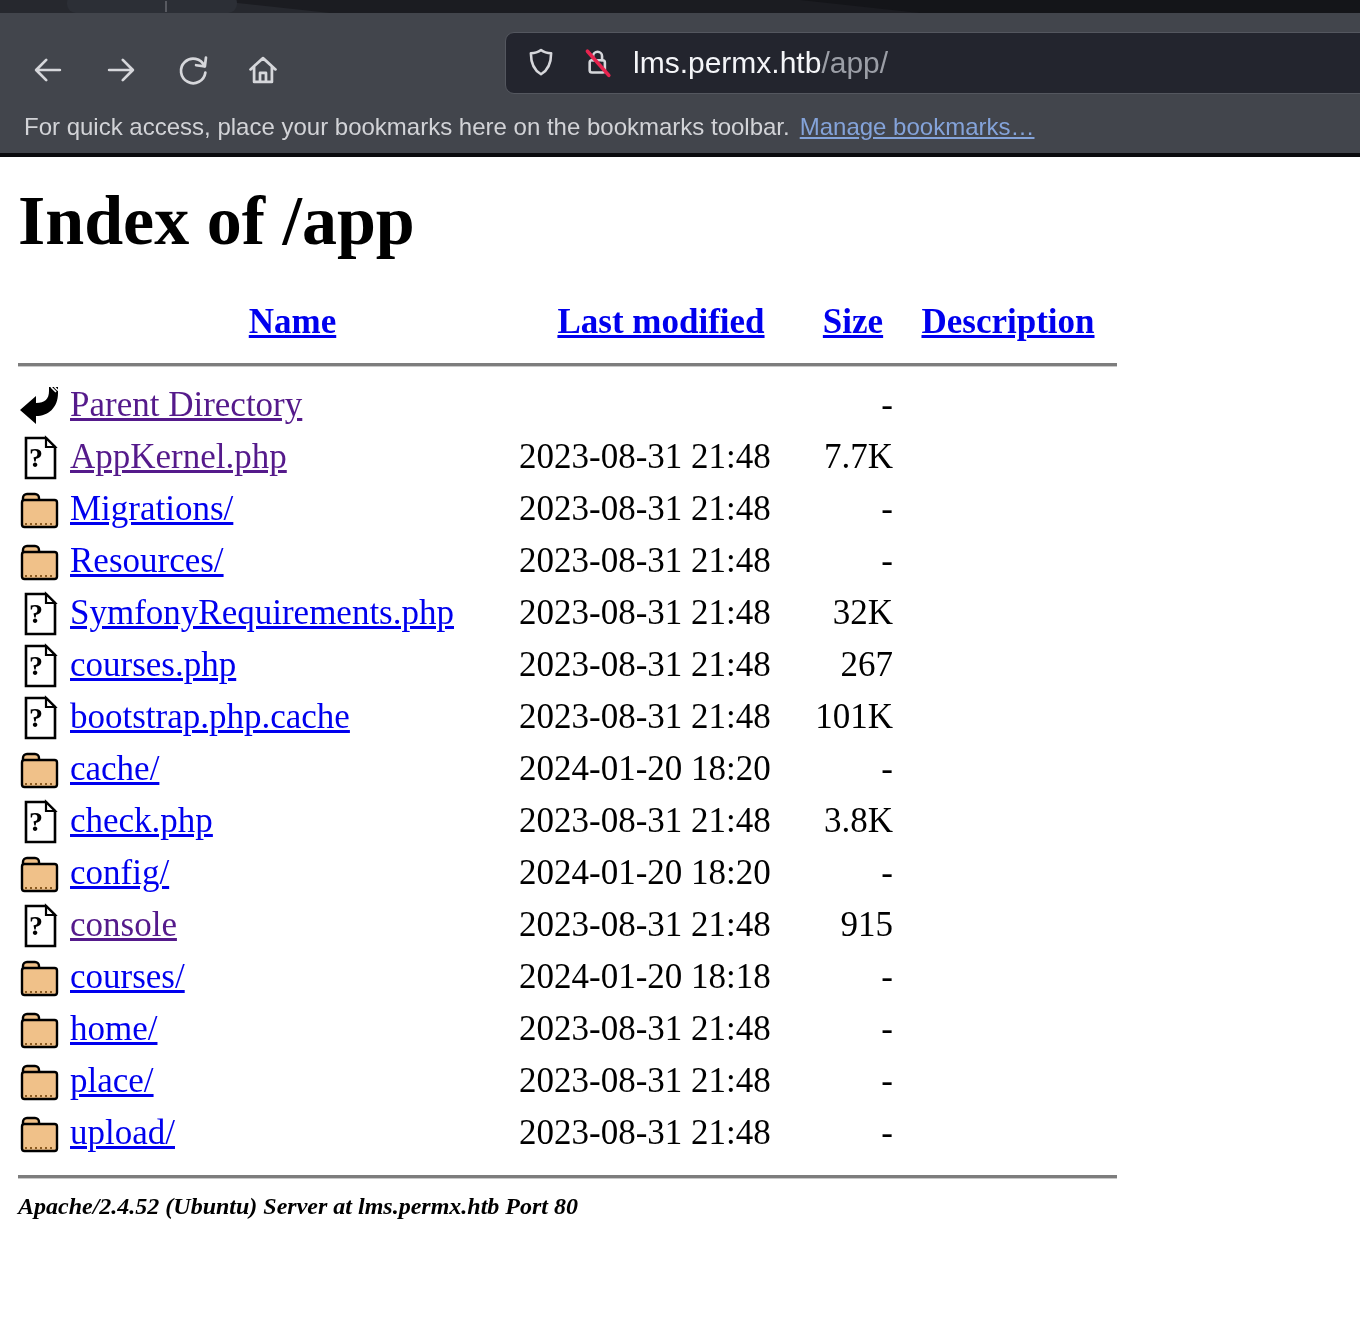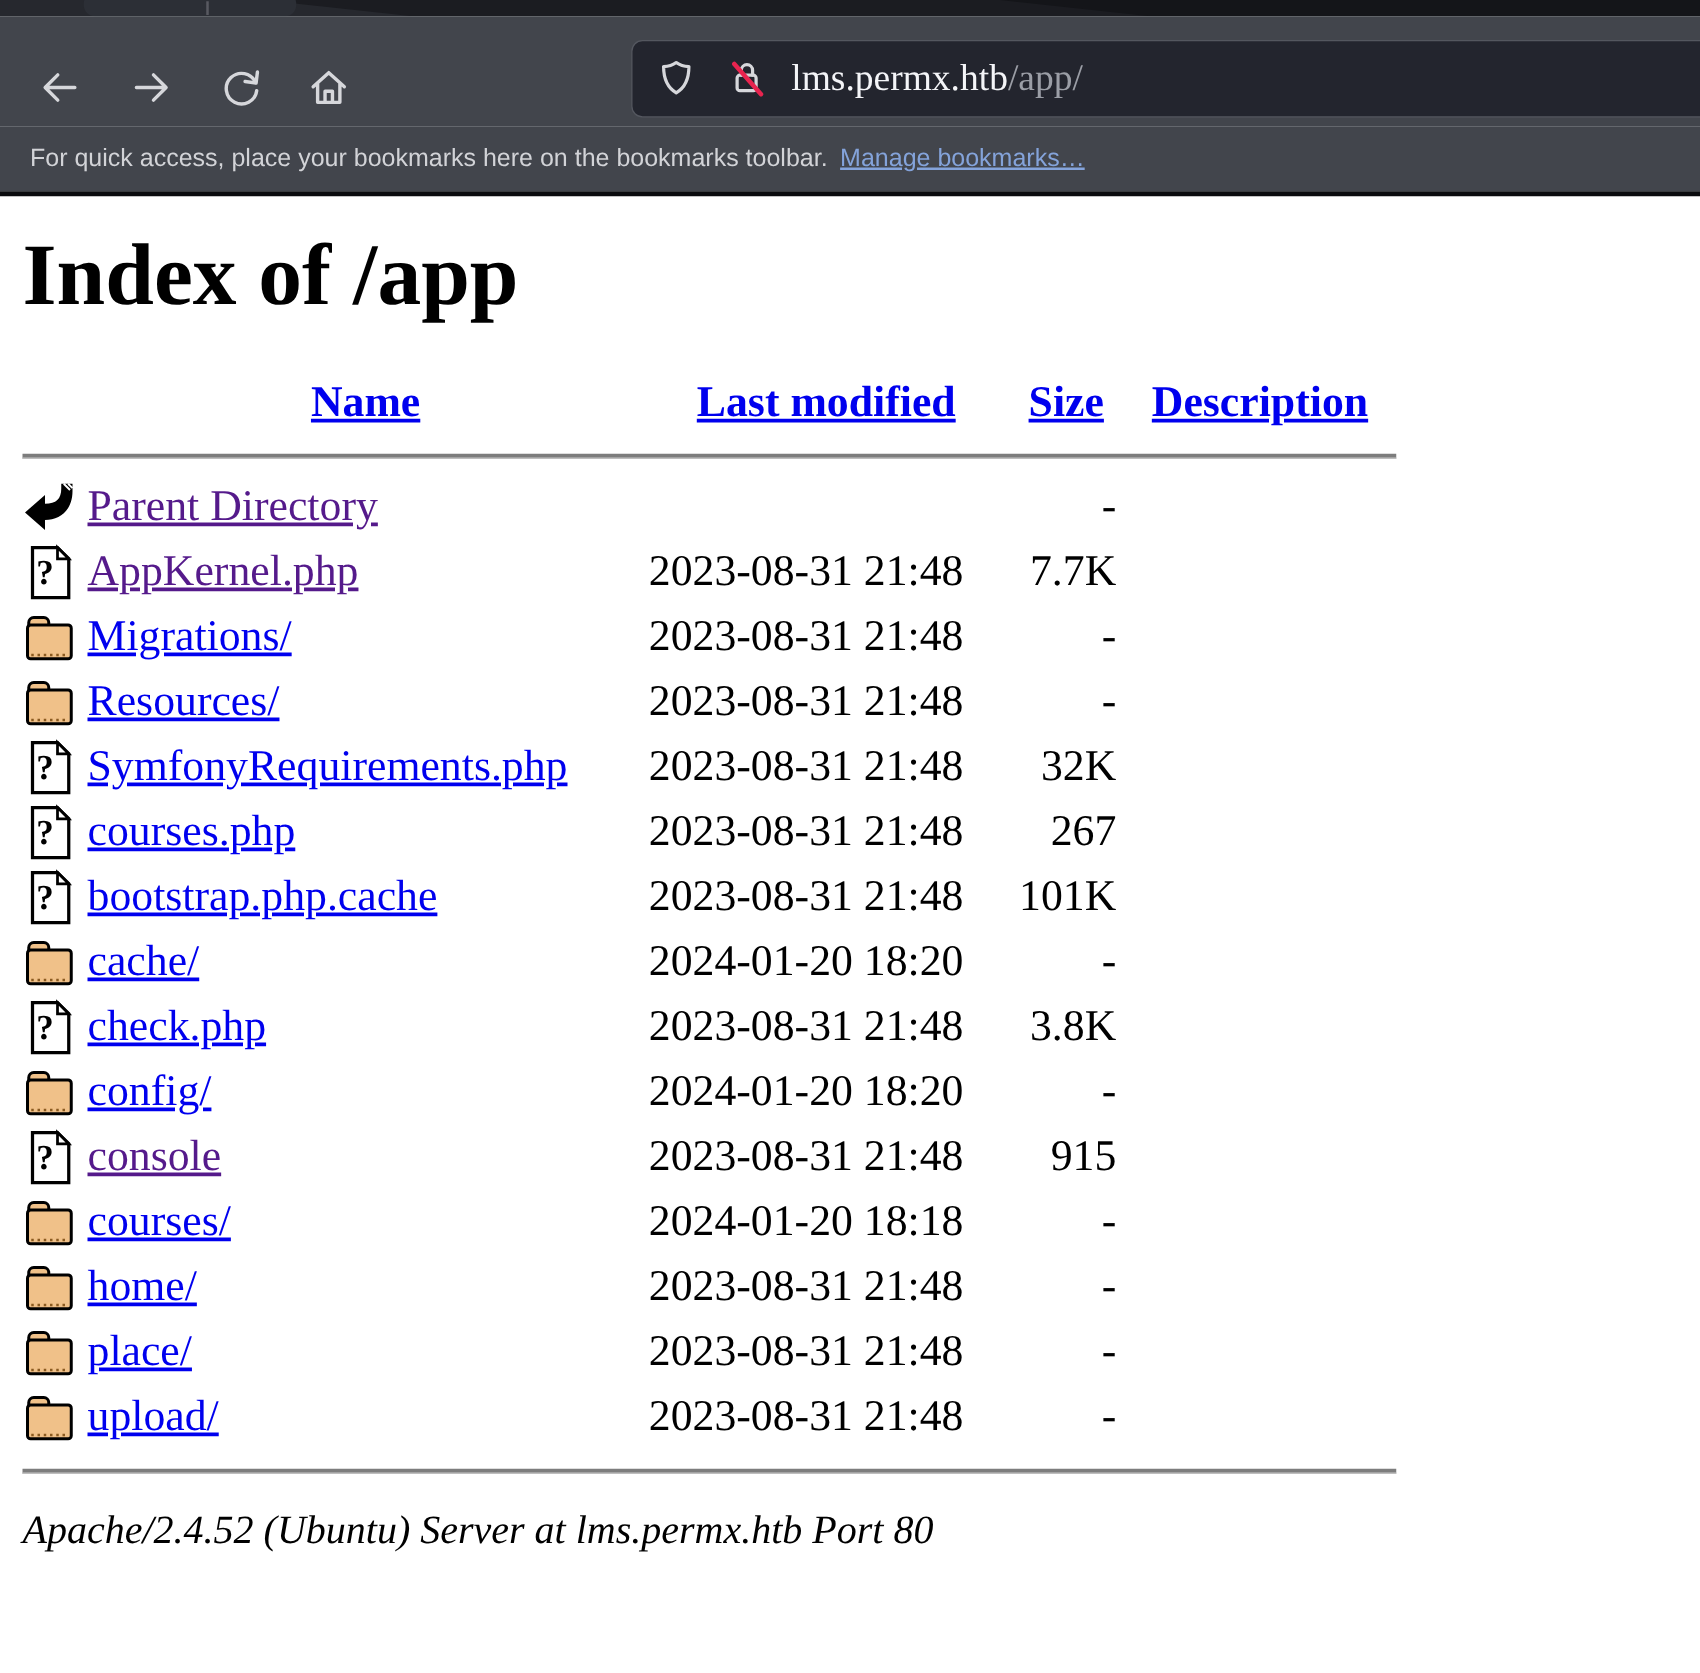--- a/index.html
+++ b/index.html
@@ -19,43 +19,43 @@
   #toolbar{position:relative;height:88px;background:var(--toolbar-bg,#42454c);}
   .nav-btn{position:absolute;top:38px;width:38px;height:38px;background:transparent;border:0;padding:0;cursor:pointer;}
   .nav-btn svg{display:block;width:38px;height:38px;}
   .chrome-stroke{stroke:#d6d7db;stroke-width:2.3;fill:none;stroke-linecap:round;stroke-linejoin:round;}
   #btn-back{left:29px;} #btn-forward{left:102px;} #btn-reload{left:174px;} #btn-home{left:244px;}
   #urlbar{position:absolute;left:505px;top:19px;right:-14px;height:62px;box-sizing:border-box;
     background:var(--urlbar-bg,#23252e);border:1px solid #54575f;border-radius:9px;
     display:flex;align-items:center;padding-left:17px;cursor:text;}
   .urlbar-icon{display:block;width:36px;height:36px;flex:0 0 auto;}
   #shield-wrap{margin-right:20px;} #lock-wrap{margin-right:18px;}
-  #url-text{font-family:Liberation Serif, serif;font-size:30px;line-height:1;white-space:nowrap;}
+  #url-text{font-family:Liberation Sans, sans-serif;font-size:30px;line-height:1;white-space:nowrap;}
   #url-host{color:#f4f5f8;} #url-path{color:#9b9ea6;}
   #bookbar{height:52px;background:var(--toolbar-bg,#42454c);display:flex;align-items:center;
-    padding-left:24px;font-family:"Liberation Sans", sans-serif;font-size:20px;color:#d2d3d7;white-space:nowrap;}
+    padding-left:24px;font-family:"Liberation Sans", sans-serif;font-size:24px;color:#d2d3d7;white-space:nowrap;}
   #manage-bm{color:var(--bookmark-link,#84a3da);text-decoration:underline;margin-left:10px;cursor:pointer;}
   #chrome-divider{height:4px;background:#0a0b0e;}
   
   #content{padding:0 0 0 18px;color:#000;}
   h1{font-size:70px;font-weight:bold;margin:24px 0 22px 0;}
   table#listing{border-collapse:collapse;table-layout:fixed;width:1099px;}
   th,td{padding:0;font-size:35px;white-space:nowrap;overflow:visible;}
   thead tr.hdr th{line-height:50px;padding-top:14px;text-align:center;font-weight:bold;}
   col.c-icon{width:52px;} col.c-name{width:445px;} col.c-date{width:292px;} col.c-size{width:92px;} col.c-desc{width:218px;}
   tbody td{height:52px;vertical-align:middle;}
   td.cell-name{text-align:left;}
   td.cell-date{text-align:left;padding-left:4px;margin-left:24px;}
   td.cell-size{text-align:right;padding-right:6px;}
   a.sort-link{color:var(--link,#0000ee);text-decoration:underline;cursor:pointer;}
   a.entry-link{color:var(--link,#0000ee);text-decoration:underline;cursor:pointer;}
   a.entry-link.visited{color:var(--visited,#551a8b);}
   hr.rule{border:0;height:3px;background:#7d7d7d;border-bottom:1px solid #c9c9c9;margin:16px 0 12px 0;}
   td.cell-icon svg{display:block;width:44px;height:48px;margin:2px 0 0 0;}
-  address{font-style:italic;font-weight:normal;font-size:32px;margin-top:12px;line-height:1.3;}
+  address{font-style:italic;font-weight:bold;font-size:24px;line-height:1.3;}
 </style>
 </head>
 <body>
 
 <div id="screen">
 
   <div id="tabstrip">
     <div class="wall-shape1"></div>
     <div class="wall-shape2"></div>
     <div id="tab-sliver"></div>

